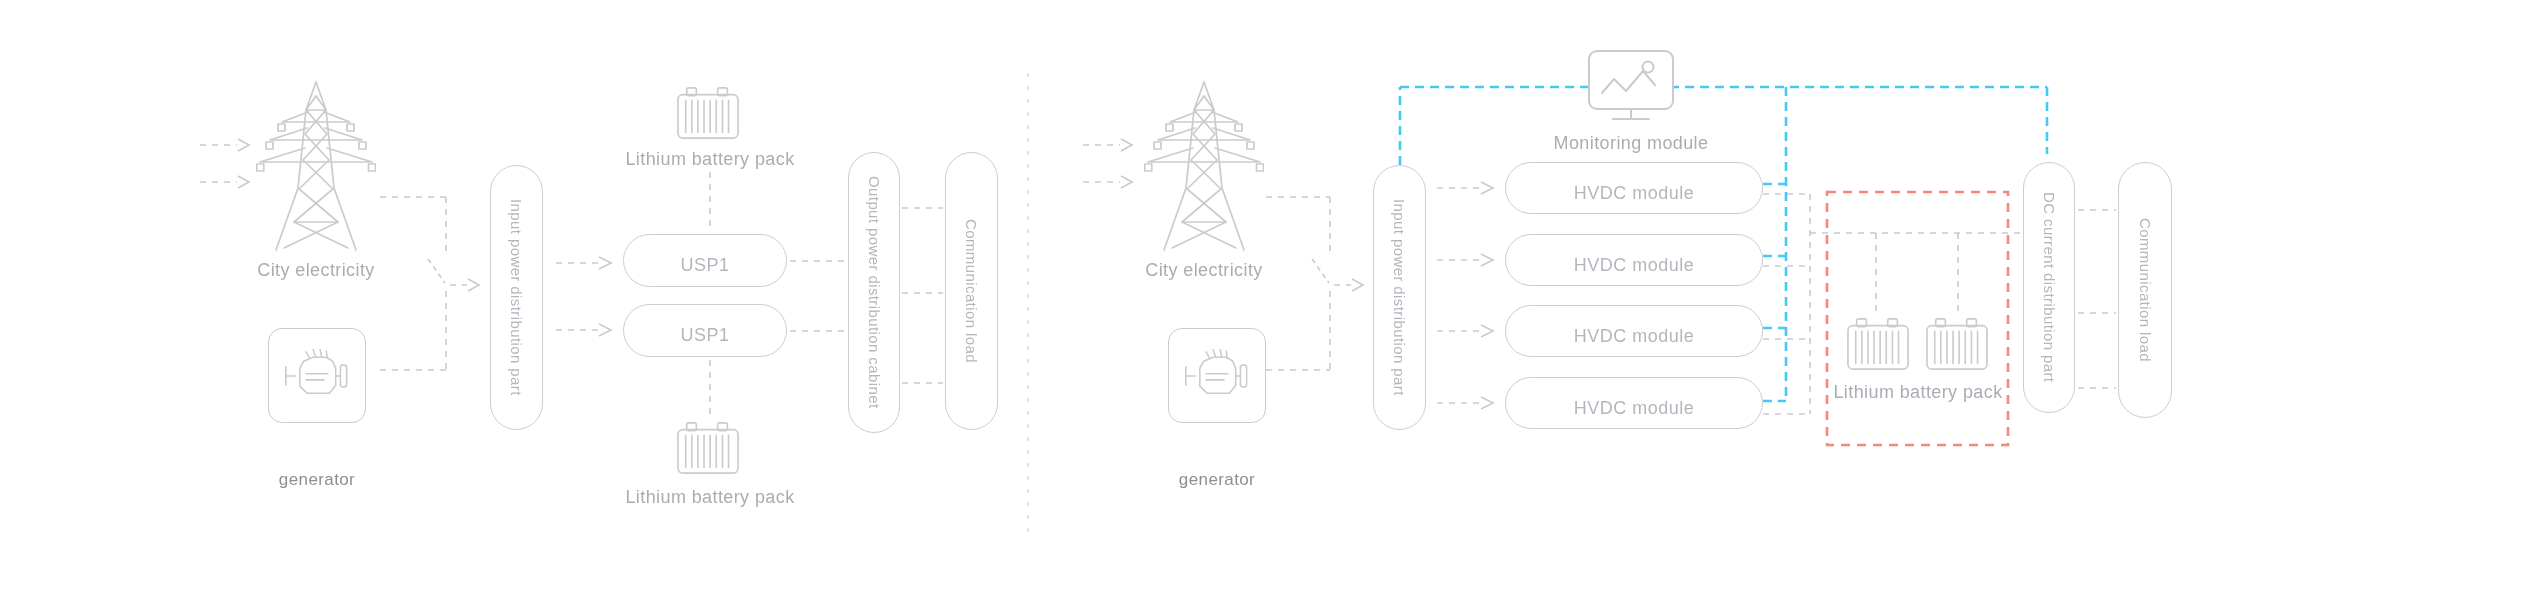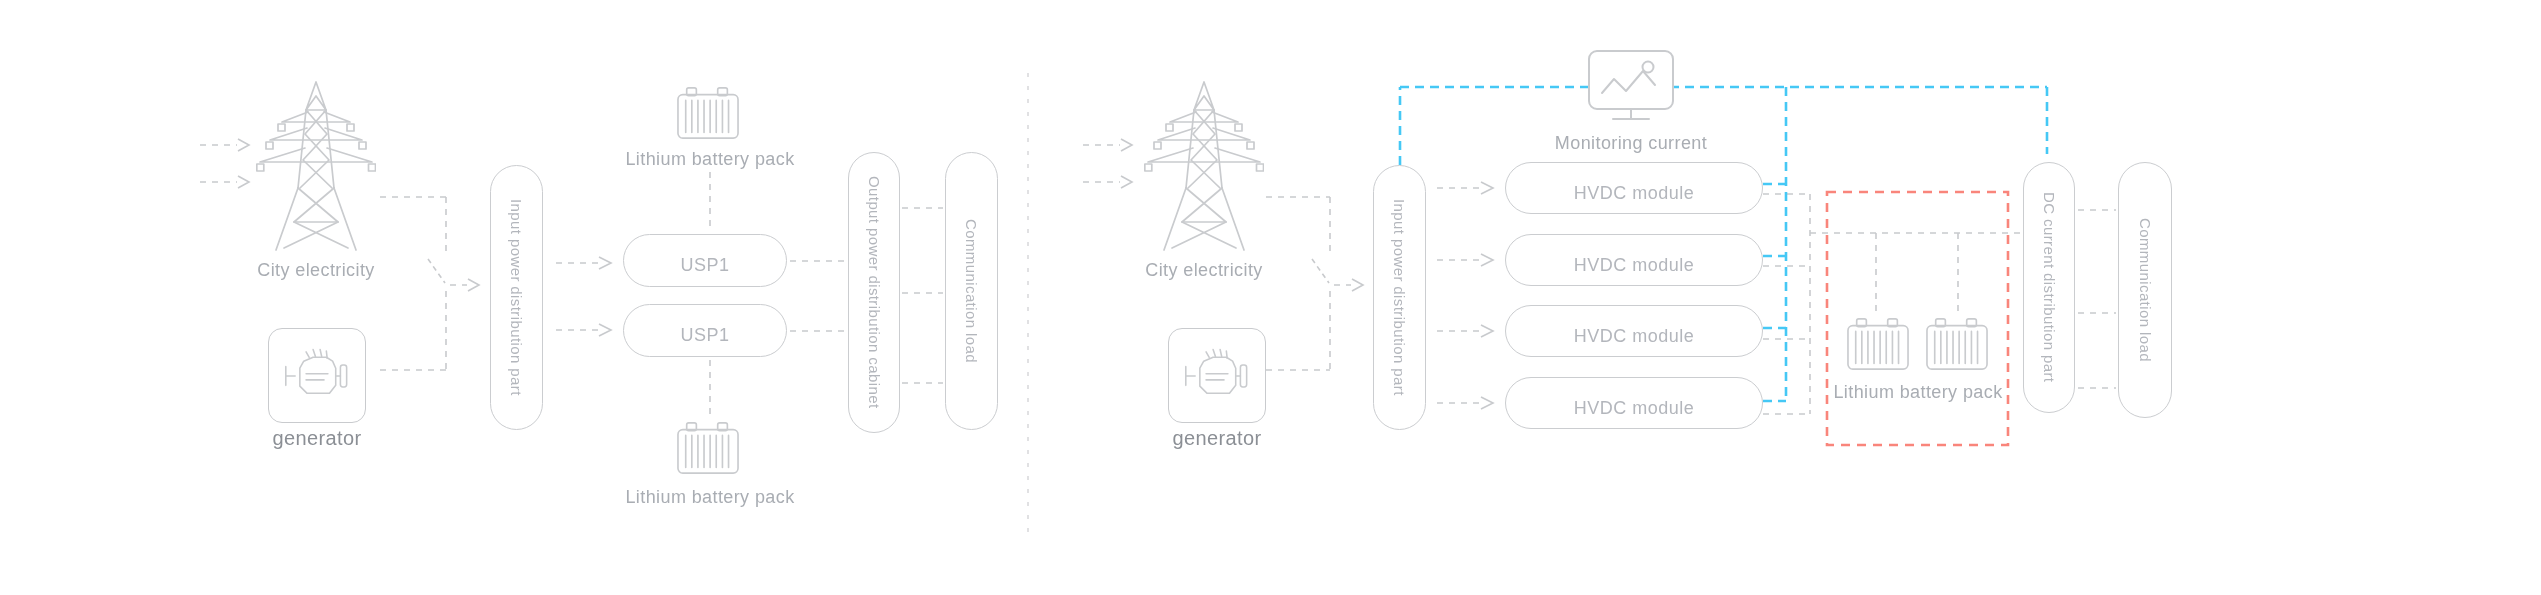--- a/index.html
+++ b/index.html
@@ -26,21 +26,21 @@
   }
   .pill .htext{font-size:18px;color:#b3b6bc;letter-spacing:0.5px;white-space:nowrap;margin-top:10px;}
   .pill .vtext{
     writing-mode:vertical-lr;
     font-size:15px;color:#b3b6bc;letter-spacing:0.4px;white-space:nowrap;
   }
   .lbl{
     position:absolute;transform:translateX(-50%);
     font-size:18px;color:#a9adb3;letter-spacing:0.4px;white-space:nowrap;
   }
-  .lbl.dark{font-size:20px;color:#8b8f95;}
+  .lbl.dark{font-size:17px;color:#8b8f95;margin-top:43px;}
   .genbox{
     position:absolute;width:98px;height:95px;box-sizing:border-box;
     border:1.6px solid #c9cbce;border-radius:14px;background:#fff;
     display:flex;align-items:center;justify-content:center;
   }
 </style>
 </head>
 <body>
 
 <div class="canvas">
@@ -242,21 +242,21 @@
     </div>
     <div class="lbl dark" style="left:1217px;top:427px">generator</div>
 
     <div class="pill" style="left:1373px;top:165px;width:53px;height:265px">
       <span class="vtext">Input power distribution part</span>
     </div>
 
     <svg class="icon" style="left:1586px;top:49px" width="90" height="74">
         <use href="#sym-monitor"></use>
       </svg>
-    <div class="lbl" style="left:1631px;top:133px">Monitoring current</div>
+    <div class="lbl" style="left:1631px;top:133px">Monitoring module</div>
 
     <div class="pill" style="left:1505px;top:162px;width:258px;height:52px">
       <span class="htext">HVDC module</span>
     </div>
     <div class="pill" style="left:1505px;top:234px;width:258px;height:52px">
       <span class="htext">HVDC module</span>
     </div>
     <div class="pill" style="left:1505px;top:305px;width:258px;height:52px">
       <span class="htext">HVDC module</span>
     </div>

